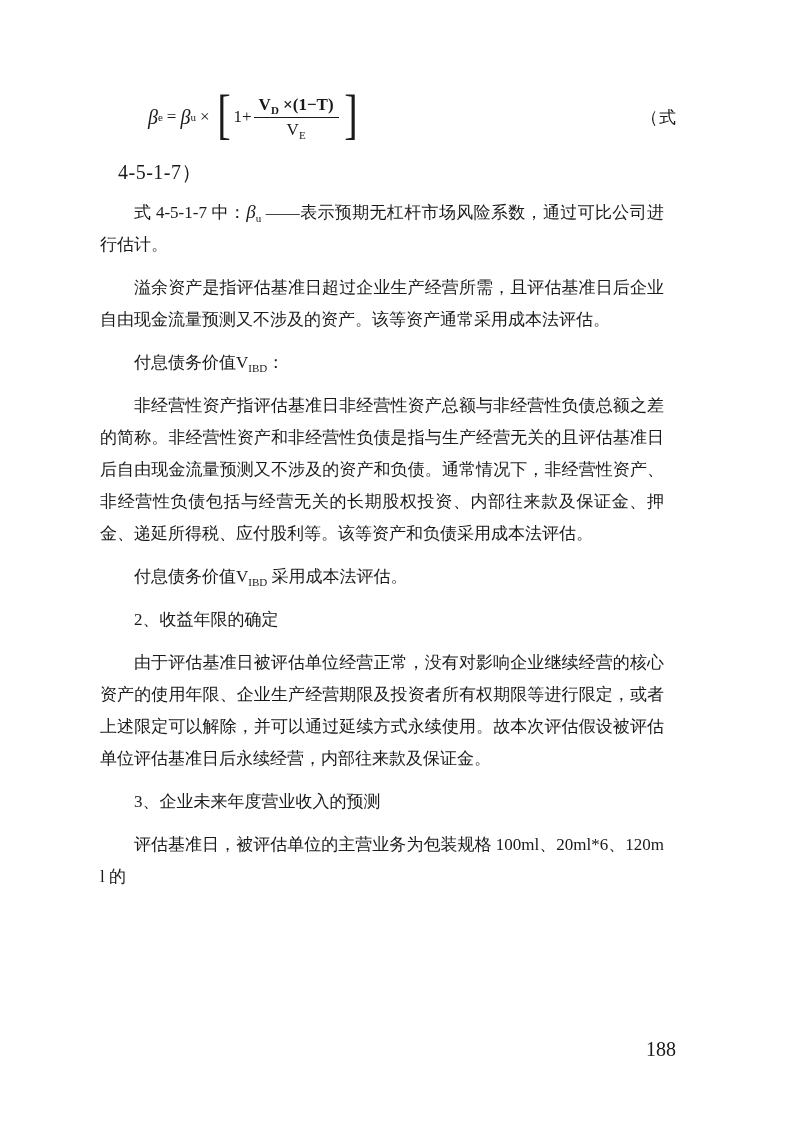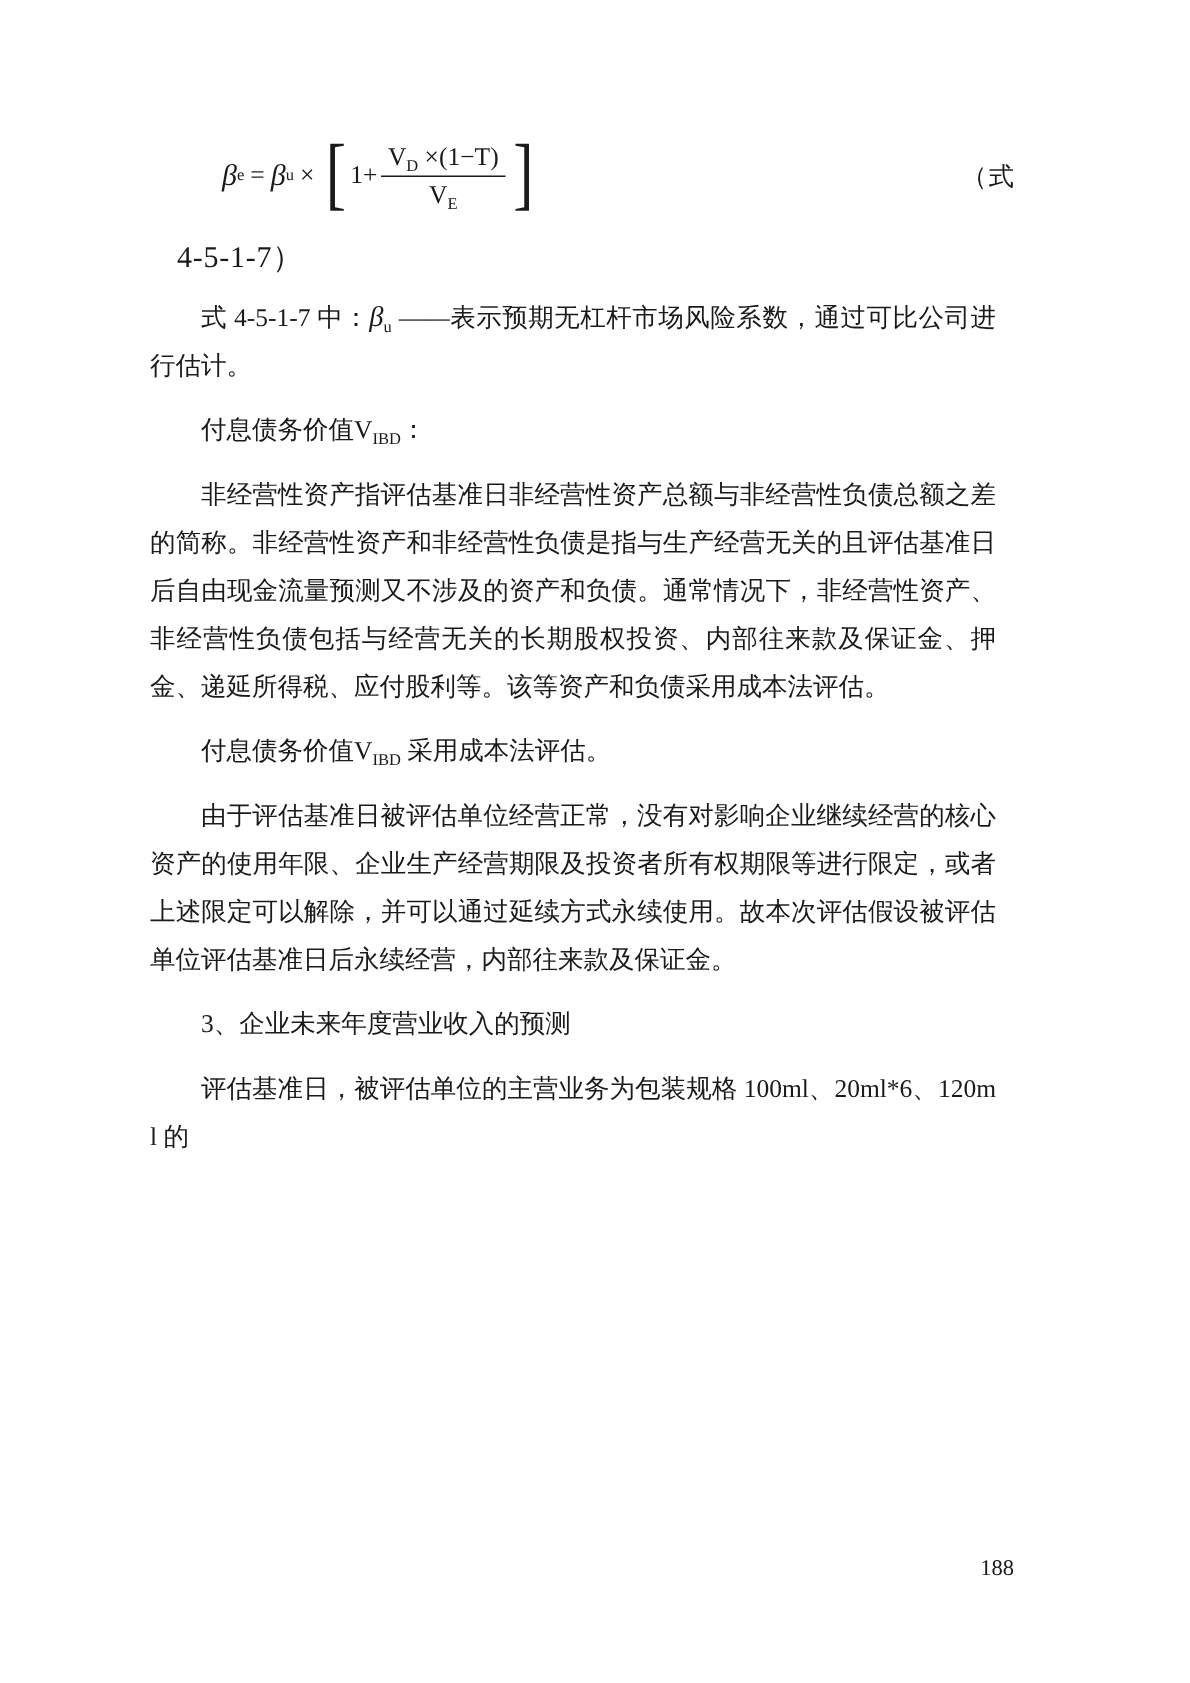--- a/index.html
+++ b/index.html
@@ -58,20 +58,21 @@
   .frac {
     display: inline-flex;
     flex-direction: column;
     align-items: center;
     margin: 0 2px;
     font-size: 17px;
   }
   .frac .num {
     padding: 0 5px 2px 5px;
     border-bottom: 1.2px solid #1a1a1a;
+    font-weight: bold;
   }
   .frac .den { padding-top: 2px; }
   .eq-label { font-size: 17px; letter-spacing: 1px; }
   .formula-cont {
     font-size: 20px;
     line-height: 32px;
     margin: 6px 0 0 18px;
     letter-spacing: 0.5px;
   }
   
@@ -87,21 +88,21 @@
   .doc-body .para i.beta {
     font-style: italic;
     font-size: 19px;
     text-indent: 0;
   }
   
   .page-number {
     position: absolute;
     right: 117px;
     top: 1038px;
-    font-size: 15px;
+    font-size: 20px;
     color: #1a1a1a;
     margin-left: 36px;
   }
 </style>
 </head>
 <body>
 
 <div class="page">
   <div class="content">
 
@@ -121,23 +122,25 @@
           </span>
           <span class="bracket">]</span>
       </span>
       <span class="eq-label">（式</span>
     </div>
 
     <div class="formula-cont">4-5-1-7）</div>
 
     <div class="doc-body">
         <p class="para"><span>式 4-5-1-7 中：</span><i class="beta">β</i><sub>u</sub><span> ——表示预期无杠杆市场风险系数，通过可比公司进行估计。</span></p>
+        <p class="para"><span>溢余资产是指评估基准日超过企业生产经营所需，且评估基准日后企业自由现金流量预测又不涉及的资产。该等资产通常采用成本法评估。</span></p>
         <p class="para"><span>付息债务价值V</span><sub>IBD</sub><span>：</span></p>
         <p class="para"><span>非经营性资产指评估基准日非经营性资产总额与非经营性负债总额之差的简称。非经营性资产和非经营性负债是指与生产经营无关的且评估基准日后自由现金流量预测又不涉及的资产和负债。通常情况下，非经营性资产、非经营性负债包括与经营无关的长期股权投资、内部往来款及保证金、押金、递延所得税、应付股利等。该等资产和负债采用成本法评估。</span></p>
         <p class="para"><span>付息债务价值V</span><sub>IBD</sub><span> 采用成本法评估。</span></p>
+        <p class="para"><span>2、收益年限的确定</span></p>
         <p class="para"><span>由于评估基准日被评估单位经营正常，没有对影响企业继续经营的核心资产的使用年限、企业生产经营期限及投资者所有权期限等进行限定，或者上述限定可以解除，并可以通过延续方式永续使用。故本次评估假设被评估单位评估基准日后永续经营，内部往来款及保证金。</span></p>
         <p class="para"><span>3、企业未来年度营业收入的预测</span></p>
         <p class="para"><span>评估基准日，被评估单位的主营业务为包装规格 100ml、20ml*6、120ml 的</span></p>
       </div>
 
   </div>
 
   <div class="page-number">188</div>
 </div>
 

